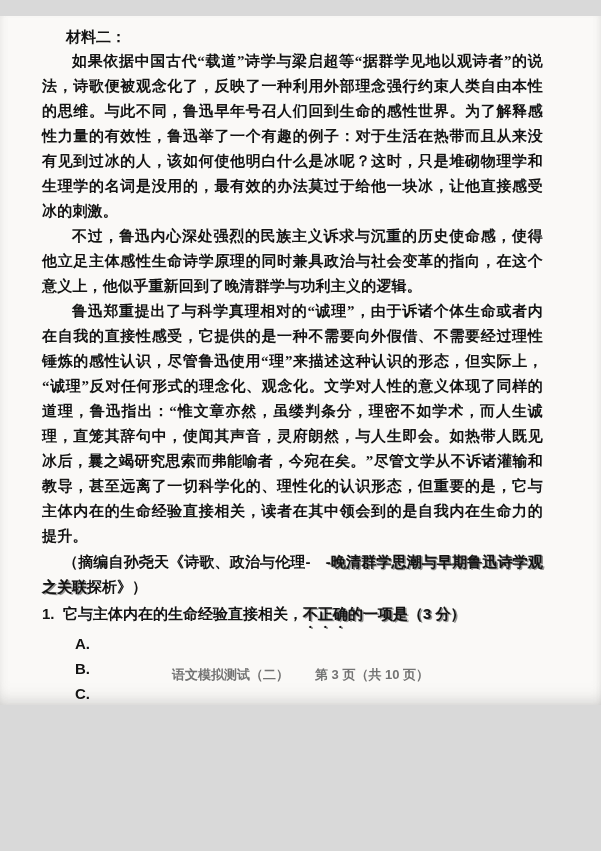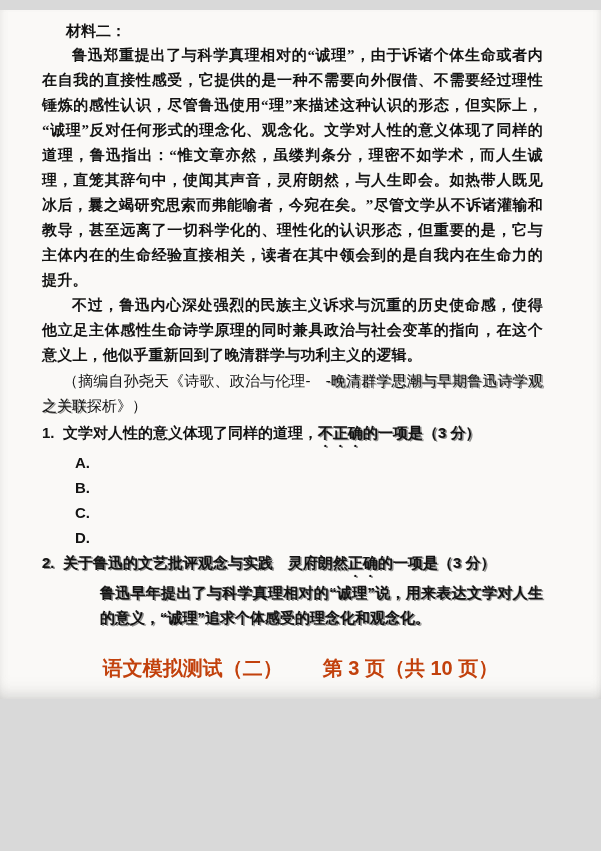--- a/index.html
+++ b/index.html
@@ -1,78 +1,79 @@
 <!DOCTYPE html>
 <html lang="zh"><head>
 <meta charset="utf-8">
 <style>
   html,body{margin:0;padding:0;background:#d9d9d9;}
   .page{
     position:relative;
     width:601px;height:689px;
-    margin:10px auto;
+    margin:16px auto;
     background:#faf9f7;
     box-shadow:inset 0 -14px 18px -12px rgba(120,120,120,.35),
                inset -6px 0 10px -8px rgba(140,140,140,.30),
                inset 6px 0 10px -8px rgba(150,150,150,.25);
     overflow:hidden;
     color:#151515;
     font-family:"Liberation Serif","DejaVu Serif",serif;
     font-size:15px;
     line-height:25px;
     text-align:justify;
     -webkit-font-smoothing:antialiased;
   }
   .content{padding:8px 58px 0 42px;}
   .material-label{font-weight:700;text-indent:1.6em;font-family:"Liberation Sans","DejaVu Sans",sans-serif;}
   .body-para{margin:0;text-indent:2em;font-weight:600;letter-spacing:.2px;}
-  .attribution{margin:0;text-indent:1.4em;font-weight:400;font-family:"Liberation Sans","DejaVu Sans",sans-serif;}
+  .attribution{margin:0;text-indent:1.4em;font-weight:700;font-family:"Liberation Sans","DejaVu Sans",sans-serif;}
   .ghost{
     text-shadow:1.4px .6px 0 rgba(20,20,20,.45), -0.6px -0.3px 0 rgba(20,20,20,.25);
     filter:blur(.25px);
   }
   .questions{margin-top:2px;font-family:"Liberation Sans","DejaVu Sans",sans-serif;font-weight:700;}
   .q-row{display:flex;align-items:flex-start;}
   .q-num{width:21px;flex-shrink:0;}
   .q-stem-text{flex:1;}
   .emph{
     -webkit-text-emphasis:dot;text-emphasis:dot;
     -webkit-text-emphasis-position:under right;text-emphasis-position:under right;
   }
   .option{display:flex;align-items:flex-start;padding-left:33px;}
   .opt-label{width:25px;flex-shrink:0;}
   .opt-text{flex:1;}
   .footer{
     position:absolute;left:0;right:0;bottom:18px;
     text-align:center;font-weight:700;
     font-family:"Liberation Sans","DejaVu Sans",sans-serif;
-    font-size:20px;color:#c2410c;
+    font-size:13px;color:#737373;
   }
   
   .content{filter:contrast(1.02);}
 </style>
 </head>
 <body>
 
 <div class="page">
   <div class="content">
 
     <div class="material-label">材料二：</div>
 
+    <p class="body-para">如果依据中国古代“载道”诗学与梁启超等“据群学见地以观诗者”的说法，诗歌便被观念化了，反映了一种利用外部理念强行约束人类自由本性的思维。与此不同，鲁迅早年号召人们回到生命的感性世界。为了解释感性力量的有效性，鲁迅举了一个有趣的例子：对于生活在热带而且从来没有见到过冰的人，该如何使他明白什么是冰呢？这时，只是堆砌物理学和生理学的名词是没用的，最有效的办法莫过于给他一块冰，让他直接感受冰的刺激。</p>
+    <p class="body-para">不过，鲁迅内心深处强烈的民族主义诉求与沉重的历史使命感，使得他立足主体感性生命诗学原理的同时兼具政治与社会变革的指向，在这个意义上，他似乎重新回到了晚清群学与功利主义的逻辑。</p>
     <p class="body-para">鲁迅郑重提出了与科学真理相对的“诚理”，由于诉诸个体生命或者内在自我的直接性感受，它提供的是一种不需要向外假借、不需要经过理性锤炼的感性认识，尽管鲁迅使用“理”来描述这种认识的形态，但实际上，“诚理”反对任何形式的理念化、观念化。文学对人性的意义体现了同样的道理，鲁迅指出：“惟文章亦然，虽缕判条分，理密不如学术，而人生诚理，直笼其辞句中，使闻其声音，灵府朗然，与人生即会。如热带人既见冰后，曩之竭研究思索而弗能喻者，今宛在矣。”尽管文学从不诉诸灌输和教导，甚至远离了一切科学化的、理性化的认识形态，但重要的是，它与主体内在的生命经验直接相关，读者在其中领会到的是自我内在生命力的提升。</p>
-    <p class="body-para">不过，鲁迅内心深处强烈的民族主义诉求与沉重的历史使命感，使得他立足主体感性生命诗学原理的同时兼具政治与社会变革的指向，在这个意义上，他似乎重新回到了晚清群学与功利主义的逻辑。</p>
 
     <p class="attribution"><span>（摘编自孙尧天《诗歌、政治与伦理-</span><span class="ghost">　-晚清群学思潮与早期鲁迅诗学观之关联</span><span>探析》）</span></p>
 
     <div class="questions">
 
       <div class="question">
         <div class="q-row">
           <span class="q-num">1.</span>
-          <span class="q-stem-text"><span>文学对人性的意义体现了同样的道理，</span><span class="emph ghost">不正确</span><span class="ghost">的一项是（3 分）</span></span>
+          <span class="q-stem-text"><span>它与主体内在的生命经验直接相关，</span><span class="emph ghost">不正确</span><span class="ghost">的一项是（3 分）</span></span>
         </div>
         <div class="option">
           <span class="opt-label">A.</span>
         </div>
         <div class="option">
           <span class="opt-label">B.</span>
         </div>
         <div class="option">
           <span class="opt-label">C.</span>
         </div>

